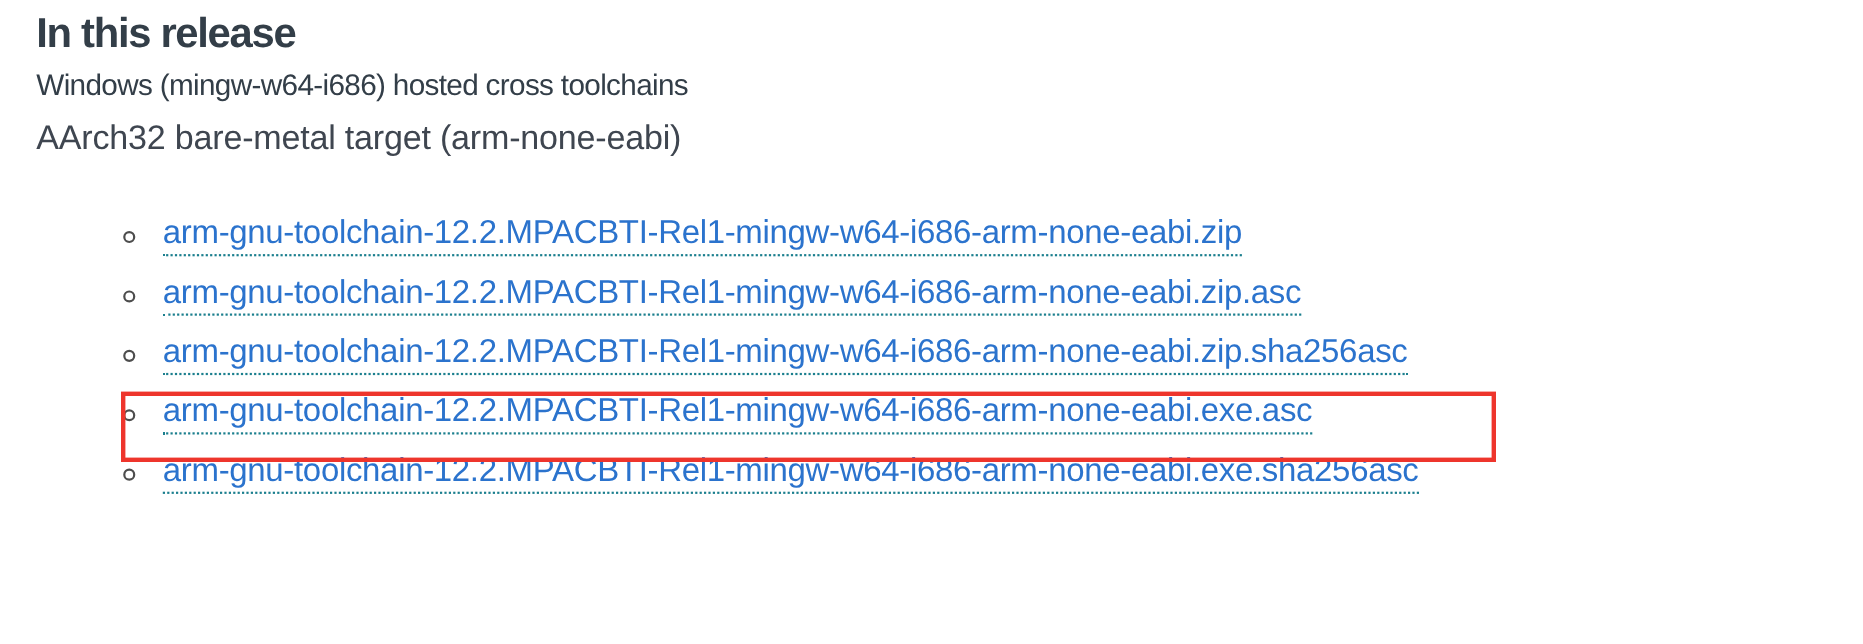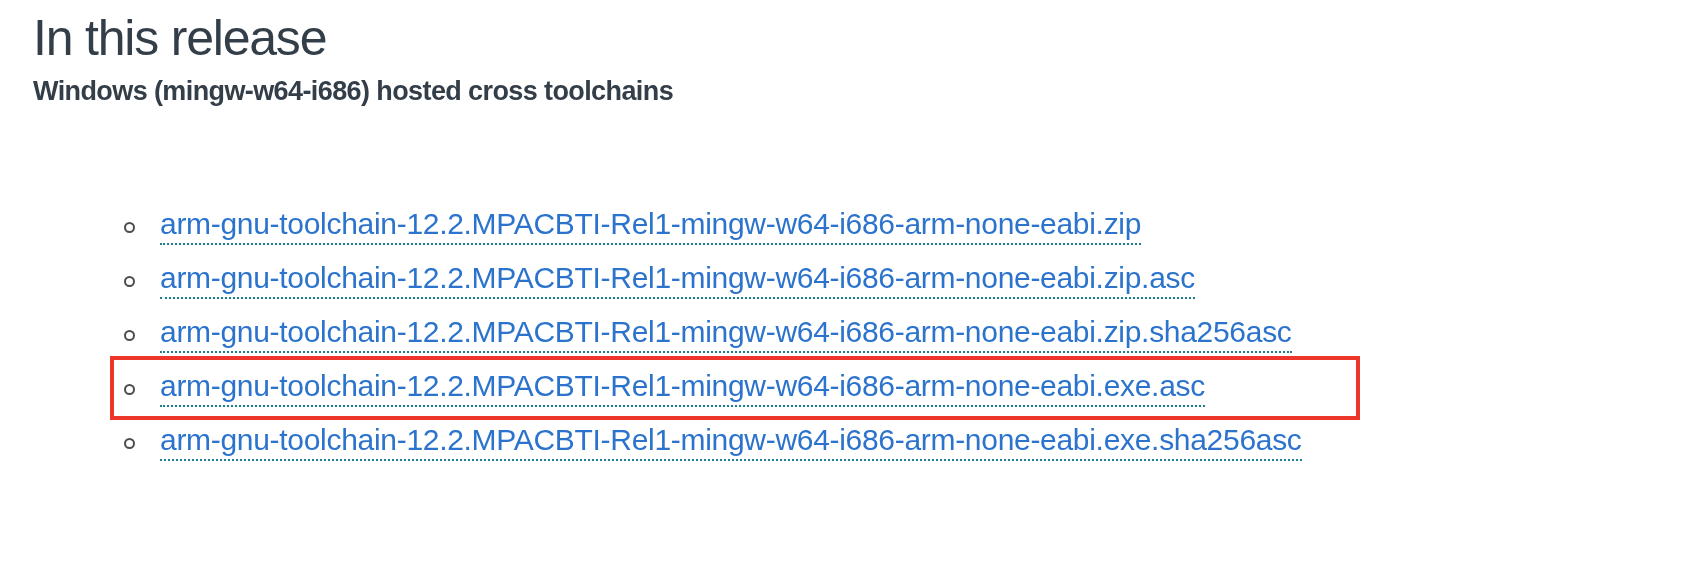--- a/index.html
+++ b/index.html
@@ -19,45 +19,45 @@
     position:relative;
     overflow:hidden;
   }
   .content{
     position:absolute;
     left:33px;
     top:10px;
   }
   .page-title{
     margin:0;
-    font-size:50px;
+    font-size:38px;
     line-height:1.15;
-    font-weight:normal;
+    font-weight:bold;
     letter-spacing:-1.2px;
     color:var(--heading);
   }
   .page-subtitle{
     margin:7px 0 0 0;
     font-size:27px;
     line-height:1.2;
-    font-weight:bold;
+    font-weight:normal;
     letter-spacing:-0.6px;
     color:var(--heading);
   }
   .section-line{
     margin:13px 0 0 0;
     font-size:31px;
     line-height:1.25;
     font-weight:400;
     letter-spacing:-0.2px;
     color:var(--body-text);
   }
   .download-list{
     list-style:none;
-    margin:12px;
+    margin:0;
     padding:0;
     position:absolute;
     left:112px;
     top:188px;
     text-align:center;
   }
   .download-list li{
     height:54px;
     display:flex;
     align-items:center;
@@ -91,20 +91,21 @@
     pointer-events:none;
     background:transparent;
   }
 </style>
 </head>
 <body>
 
 <div class="content">
   <h1 class="page-title">In this release</h1>
   <h2 class="page-subtitle">Windows (mingw-w64-i686) hosted cross toolchains</h2>
+  <p class="section-line">AArch32 bare-metal target (arm-none-eabi)</p>
 </div>
 
 <ul class="download-list">
   <li>
     <span class="bullet"></span>
     <a href="#" class="download-link">arm-gnu-toolchain-12.2.MPACBTI-Rel1-mingw-w64-i686-arm-none-eabi.zip</a>
   </li>
   <li>
     <span class="bullet"></span>
     <a href="#" class="download-link">arm-gnu-toolchain-12.2.MPACBTI-Rel1-mingw-w64-i686-arm-none-eabi.zip.asc</a>

